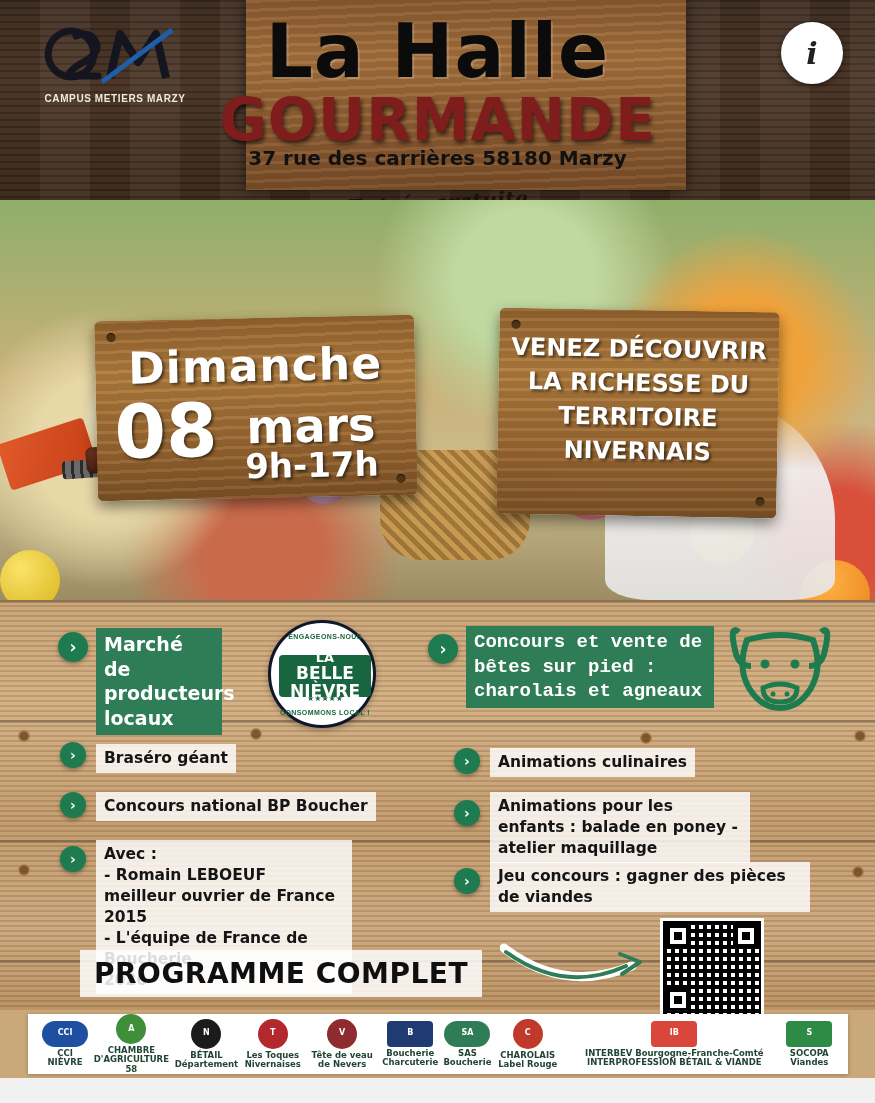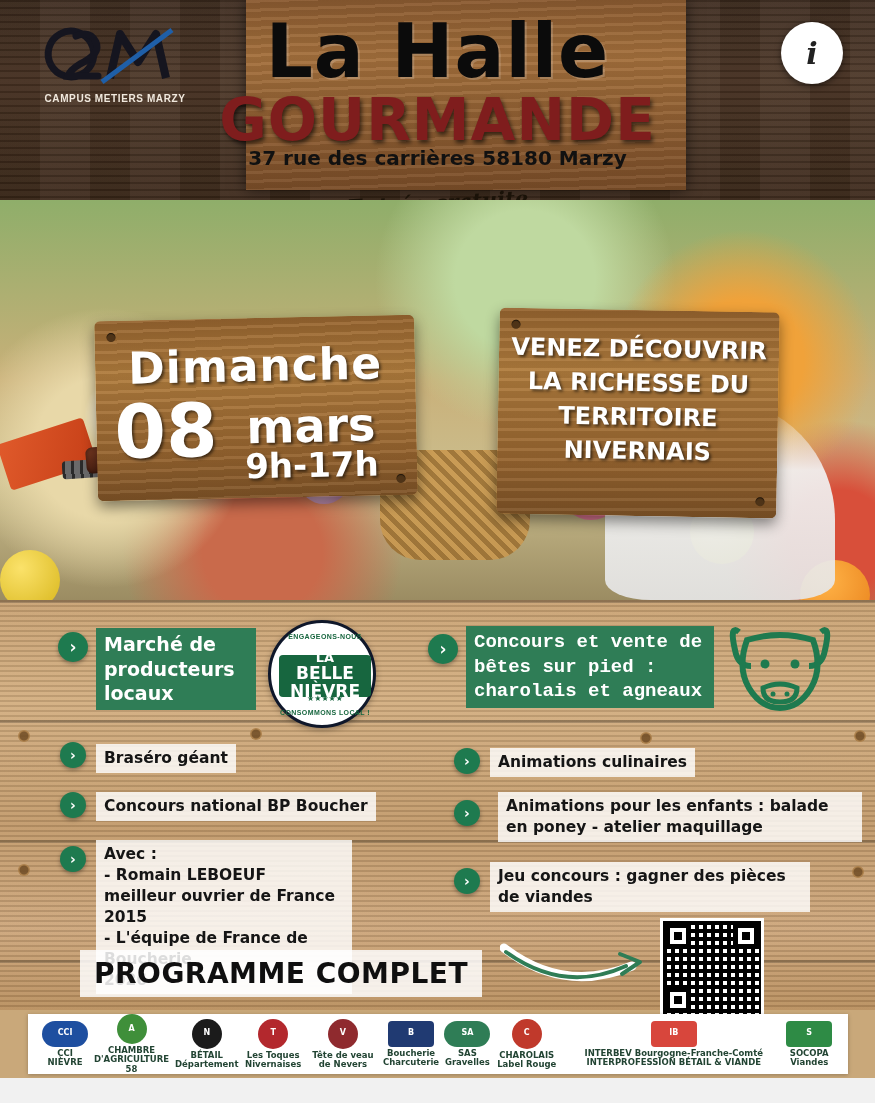--- a/index.html
+++ b/index.html
@@ -433,21 +433,21 @@
     <div class="knot" style="left:250px; top:128px;"></div>
     <div class="knot" style="left:640px; top:132px;"></div>
     <div class="knot" style="left:854px; top:130px;"></div>
     <div class="knot" style="left:18px; top:264px;"></div>
     <div class="knot" style="left:852px; top:266px;"></div>
   </div>
 
   <div class="chev" style="left:58px; top:632px;">
     <span>›</span>
   </div>
-  <div class="hl-green" style="left:96px; top:628px; width:160px;">Marché de producteurs locaux</div>
+  <div class="hl-green" style="left:96px; top:628px; width:126px;">Marché de producteurs locaux</div>
 
   <div class="belle">
     <div class="ring-top">ENGAGEONS-NOUS</div>
     <div class="band">
       <div class="l1">LA</div>
       <div class="l2">BELLE</div>
       <div class="l2">NIÈVRE</div>
     </div>
     <div class="stars">★★★★★</div>
     <div class="ring-bot">CONSOMMONS LOCAL !</div>
@@ -491,21 +491,21 @@
 2026</div>
 
   <div class="chev sm" style="left:454px; top:748px;">
     <span>›</span>
   </div>
   <div class="hl-white" style="left:490px; top:748px;">Animations culinaires</div>
 
   <div class="chev sm" style="left:454px; top:800px;">
     <span>›</span>
   </div>
-  <div class="hl-white" style="left:490px; top:792px; width:364px;margin-left:8px;">Animations pour les enfants : balade en poney - atelier maquillage</div>
+  <div class="hl-white" style="left:490px; top:792px; width:260px;">Animations pour les enfants : balade en poney - atelier maquillage</div>
 
   <div class="chev sm" style="left:454px; top:868px;">
     <span>›</span>
   </div>
   <div class="hl-white" style="left:490px; top:862px; width:320px;">Jeu concours : gagner des pièces de viandes</div>
 
   <div class="prog">PROGRAMME COMPLET</div>
 
   <div class="arrow-sw">
     <svg viewBox="0 0 150 52" width="150" height="52">
@@ -547,21 +547,21 @@
     <div class="sp">
       <div class="badge round" style="background:#8f2a2e;">V</div>
       <div>Tête de veau de Nevers</div>
     </div>
     <div class="sp">
       <div class="badge" style="background:#203a72; border-radius:4px;">B</div>
       <div>Boucherie Charcuterie</div>
     </div>
     <div class="sp">
       <div class="badge" style="background:#2f7d56;">SA</div>
-      <div>SAS Gravelles</div>
+      <div>SAS Boucherie</div>
     </div>
     <div class="sp">
       <div class="badge round" style="background:#c0392b;">C</div>
       <div>CHAROLAIS Label Rouge</div>
     </div>
     <div class="sp">
       <div class="badge" style="background:#d8463c; border-radius:4px;">IB</div>
       <div>INTERBEV Bourgogne-Franche-Comté INTERPROFESSION BÉTAIL &amp; VIANDE</div>
     </div>
     <div class="sp">

